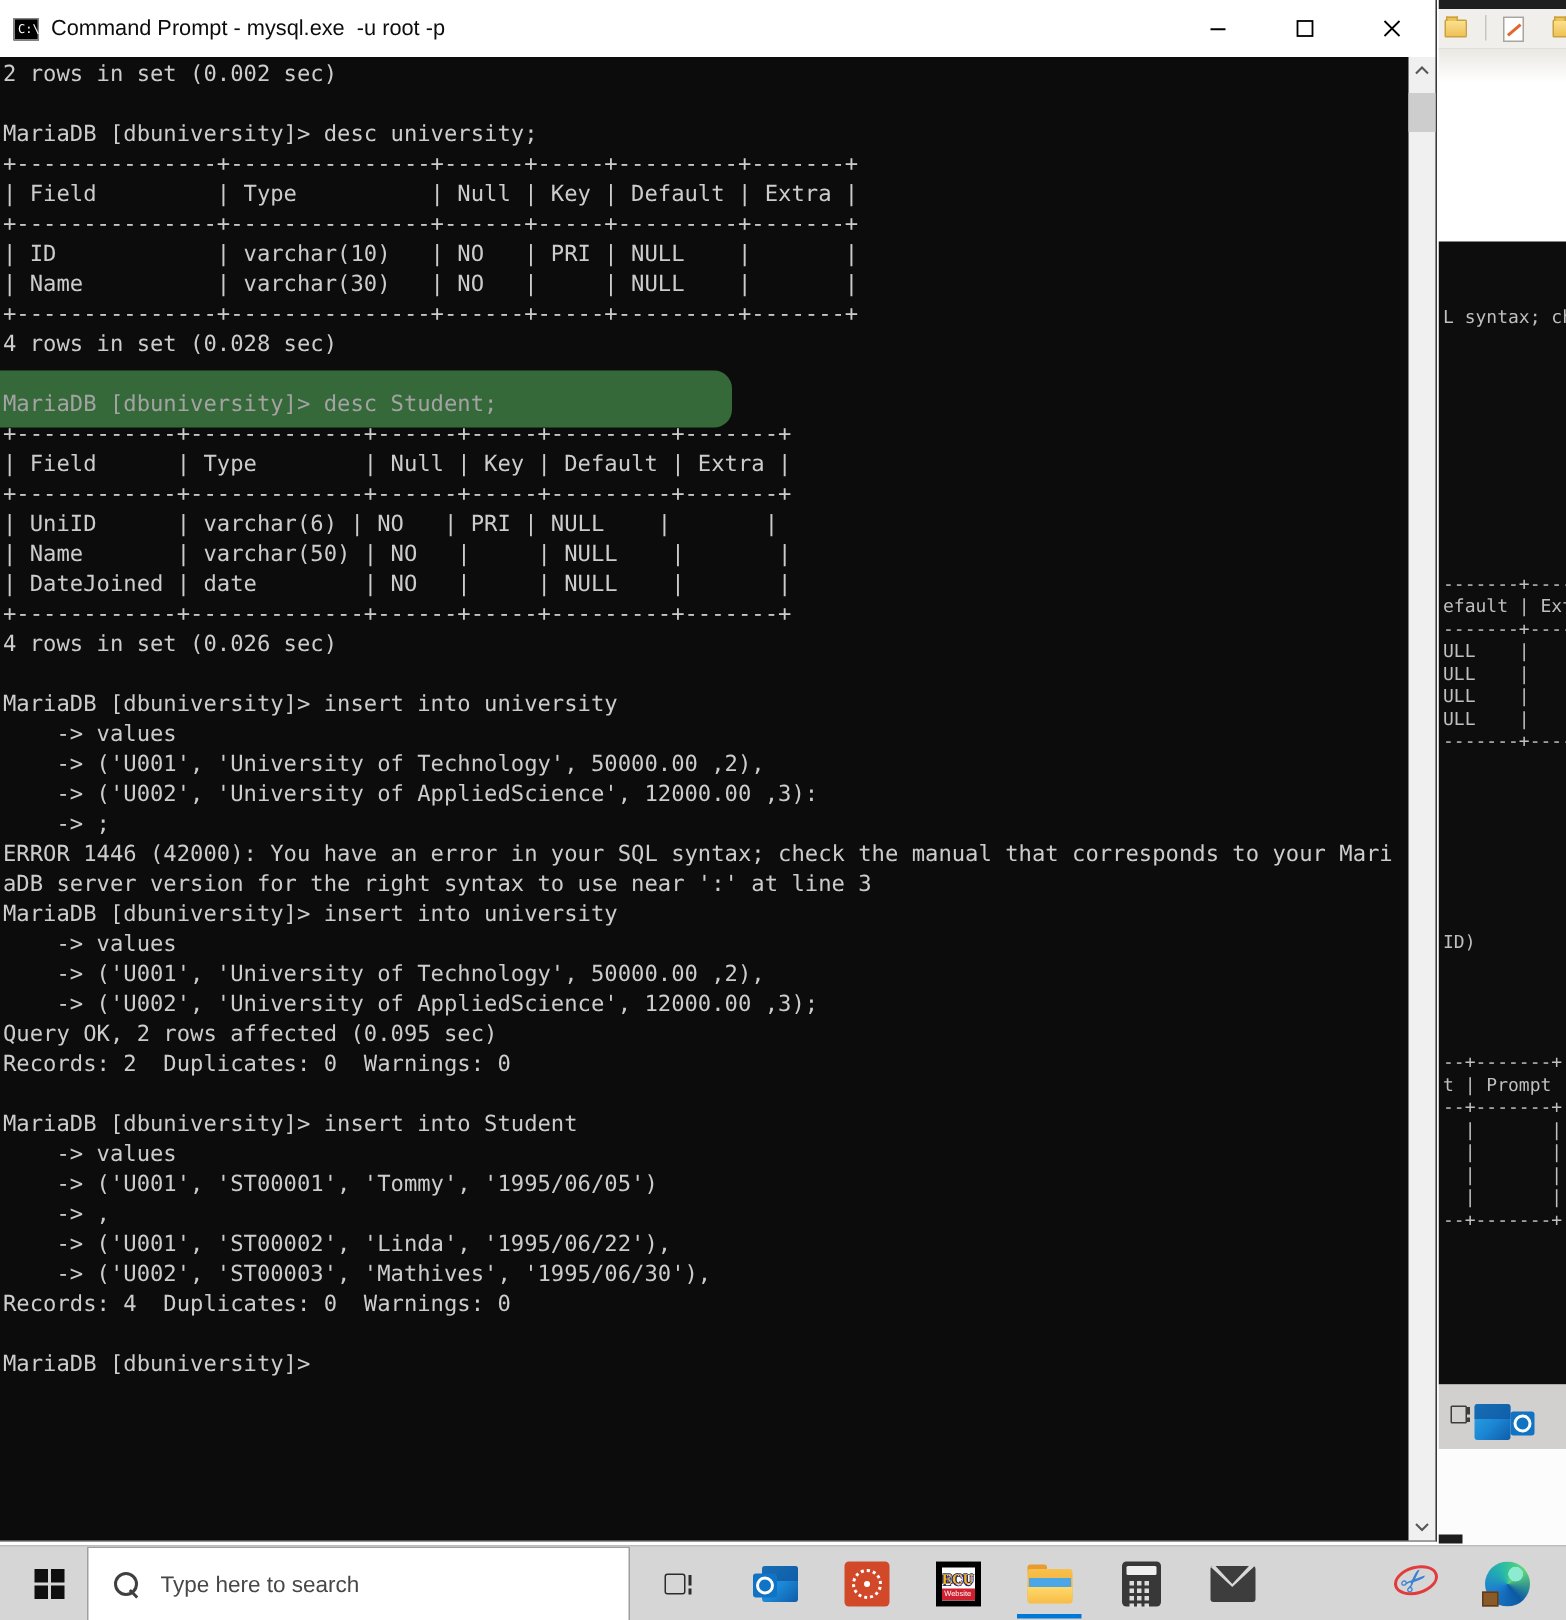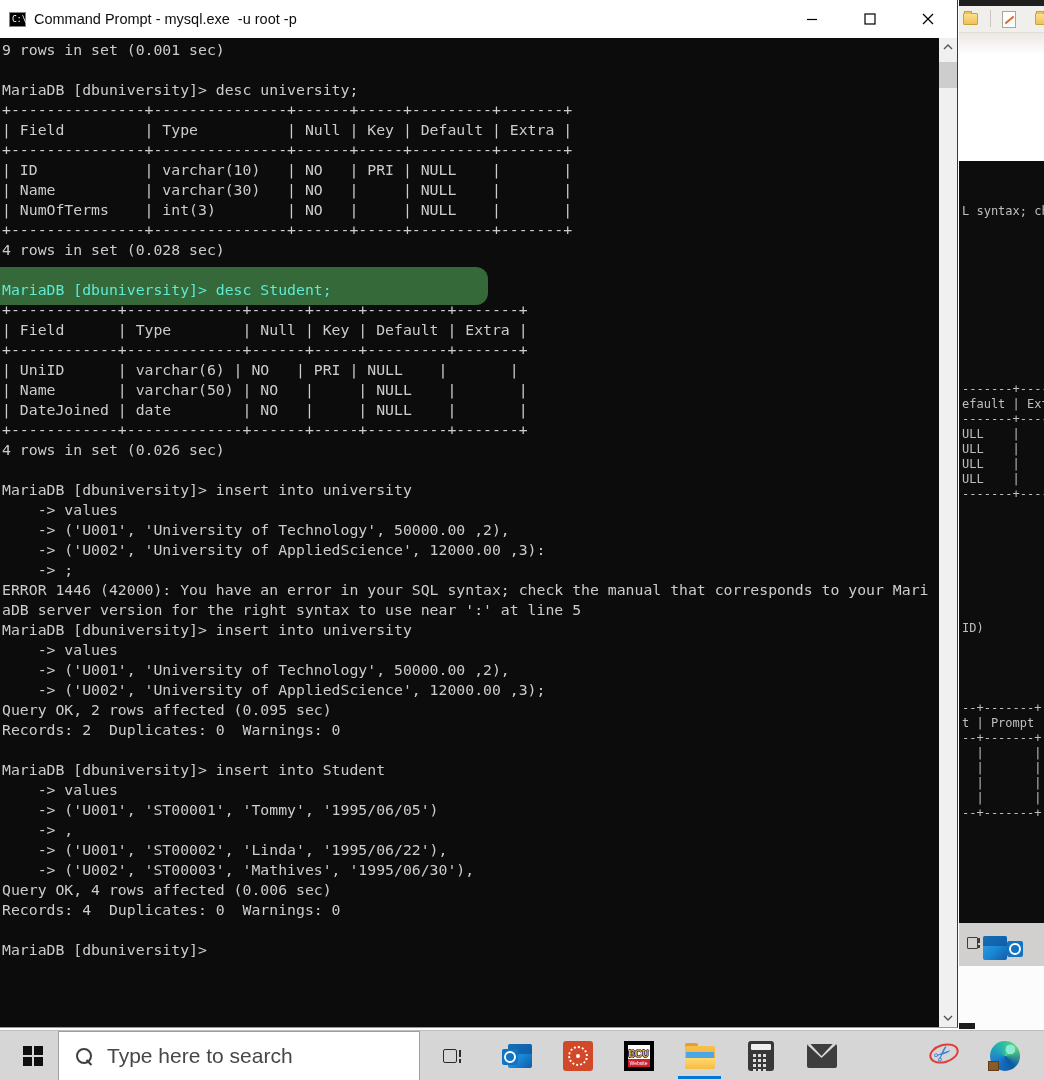--- a/index.html
+++ b/index.html
@@ -17,21 +17,21 @@
   .win-controls{position:absolute;right:0;top:0;height:38px;display:flex;}
   .wc-btn{width:58px;height:38px;display:flex;align-items:center;justify-content:center;background:transparent;border:0;padding:0;}
   .wc-btn svg{display:block;}
 
   
   .term-body{position:absolute;left:0;top:38px;right:18px;bottom:0;overflow:hidden;
              padding:2px 0 0 2px;font-family:"DejaVu Sans Mono",monospace;
              font-size:14.8px;line-height:20px;color:#cccccc;}
   .tline{height:20px;position:relative;white-space:pre;}
   .tline .txt{position:relative;z-index:2;}
-  .tline.hl .txt{color:#5eead4;}
+  .tline.hl .txt{color:#a3a3a3;}
   .pill{position:absolute;left:-16px;top:-13px;width:502px;height:38px;background:#35693a;
         border-radius:12px;z-index:1;}
 
   
   .scrollbar{position:absolute;top:38px;right:0;bottom:0;width:18px;background:#f0f0f0;}
   .sb-btn{position:absolute;left:0;width:18px;height:18px;display:flex;align-items:center;justify-content:center;}
   .sb-up{top:0;} .sb-down{bottom:0;}
   .sb-thumb{position:absolute;left:0;top:24px;width:18px;height:26px;background:#cdcdcd;}
 
   
@@ -60,21 +60,21 @@
 
   
   .taskbar{position:absolute;left:0;top:1030px;width:1044px;height:50px;background:#d6d6d6;border-top:1px solid #bdbdbd;box-sizing:border-box;}
   .start{position:absolute;left:10px;top:0;width:46px;height:50px;display:flex;align-items:center;justify-content:center;background:transparent;border:0;}
   .win-logo{display:grid;grid-template-columns:9px 9px;grid-template-rows:9px 9px;gap:2px;}
   .win-logo span{background:#0f0f0f;}
   .searchbox{position:absolute;left:58px;top:0;width:362px;height:50px;background:#fff;
              border:1px solid #9f9f9f;box-sizing:border-box;display:flex;align-items:center;}
   .mag{width:12px;height:12px;border:2px solid #3f3f3f;border-radius:50%;position:relative;margin-left:17px;flex:none;}
   .mag::after{content:'';position:absolute;width:2px;height:7px;background:#3f3f3f;left:10px;top:9px;transform:rotate(-45deg);}
-  .search-text{margin-left:15px;font-size:21px;color:#474747;}
+  .search-text{margin-left:15px;font-size:15px;color:#474747;}
   .taskview{position:absolute;left:430px;top:0;width:46px;height:50px;display:flex;align-items:center;justify-content:center;background:transparent;border:0;}
   .ic-taskview{position:relative;width:20px;height:18px;}
   .ic-taskview .tv-rect{position:absolute;left:0;top:2px;width:12px;height:12px;border:1.7px solid #2c2c2c;border-radius:2px;}
   .ic-taskview .tv-bar{position:absolute;right:2px;top:3px;width:2px;height:7px;background:#2c2c2c;}
   .ic-taskview .tv-dot{position:absolute;right:2px;top:12px;width:2px;height:4px;background:#2c2c2c;}
   .icon-row{position:absolute;left:486px;top:0;display:flex;}
   .slot{width:61px;height:50px;display:flex;align-items:center;justify-content:center;position:relative;}
   .slot.active::after{content:'';position:absolute;bottom:2px;left:9px;right:9px;height:3px;background:#0078d7;}
 
   
@@ -197,63 +197,61 @@
       <button class="wc-btn">
         <svg width="12" height="12">
             <line x1="1" y1="1" x2="11" y2="11" stroke="#000" stroke-width="1.2"></line>
             <line x1="11" y1="1" x2="1" y2="11" stroke="#000" stroke-width="1.2"></line>
           </svg>
       </button>
     </div>
   </div>
 
   <div class="term-body" id="term-lines">
-      <div class="tline"><span class="txt">9 rows in set (0.001 sec)</span></div>
+      <div class="tline"><span class="txt">2 rows in set (0.002 sec)</span></div>
       <div class="tline"><span class="txt"></span></div>
       <div class="tline"><span class="txt">MariaDB [dbuniversity]&gt; desc university;</span></div>
       <div class="tline"><span class="txt">+---------------+---------------+------+-----+---------+-------+</span></div>
       <div class="tline"><span class="txt">| Field         | Type          | Null | Key | Default | Extra |</span></div>
       <div class="tline"><span class="txt">+---------------+---------------+------+-----+---------+-------+</span></div>
       <div class="tline"><span class="txt">| ID            | varchar(10)   | NO   | PRI | NULL    |       |</span></div>
       <div class="tline"><span class="txt">| Name          | varchar(30)   | NO   |     | NULL    |       |</span></div>
-      <div class="tline"><span class="txt">| NumOfTerms    | int(3)        | NO   |     | NULL    |       |</span></div>
       <div class="tline"><span class="txt">+---------------+---------------+------+-----+---------+-------+</span></div>
       <div class="tline"><span class="txt">4 rows in set (0.028 sec)</span></div>
       <div class="tline"><span class="txt"></span></div>
       <div class="tline hl"><i class="pill"></i><span class="txt">MariaDB [dbuniversity]&gt; desc Student;</span></div>
       <div class="tline"><span class="txt">+------------+-------------+------+-----+---------+-------+</span></div>
       <div class="tline"><span class="txt">| Field      | Type        | Null | Key | Default | Extra |</span></div>
       <div class="tline"><span class="txt">+------------+-------------+------+-----+---------+-------+</span></div>
       <div class="tline"><span class="txt">| UniID      | varchar(6) | NO   | PRI | NULL    |       |</span></div>
       <div class="tline"><span class="txt">| Name       | varchar(50) | NO   |     | NULL    |       |</span></div>
       <div class="tline"><span class="txt">| DateJoined | date        | NO   |     | NULL    |       |</span></div>
       <div class="tline"><span class="txt">+------------+-------------+------+-----+---------+-------+</span></div>
       <div class="tline"><span class="txt">4 rows in set (0.026 sec)</span></div>
       <div class="tline"><span class="txt"></span></div>
       <div class="tline"><span class="txt">MariaDB [dbuniversity]&gt; insert into university</span></div>
       <div class="tline"><span class="txt">    -&gt; values</span></div>
       <div class="tline"><span class="txt">    -&gt; ('U001', 'University of Technology', 50000.00 ,2),</span></div>
       <div class="tline"><span class="txt">    -&gt; ('U002', 'University of AppliedScience', 12000.00 ,3):</span></div>
       <div class="tline"><span class="txt">    -&gt; ;</span></div>
       <div class="tline"><span class="txt">ERROR 1446 (42000): You have an error in your SQL syntax; check the manual that corresponds to your Mari</span></div>
-      <div class="tline"><span class="txt">aDB server version for the right syntax to use near ':' at line 5</span></div>
+      <div class="tline"><span class="txt">aDB server version for the right syntax to use near ':' at line 3</span></div>
       <div class="tline"><span class="txt">MariaDB [dbuniversity]&gt; insert into university</span></div>
       <div class="tline"><span class="txt">    -&gt; values</span></div>
       <div class="tline"><span class="txt">    -&gt; ('U001', 'University of Technology', 50000.00 ,2),</span></div>
       <div class="tline"><span class="txt">    -&gt; ('U002', 'University of AppliedScience', 12000.00 ,3);</span></div>
       <div class="tline"><span class="txt">Query OK, 2 rows affected (0.095 sec)</span></div>
       <div class="tline"><span class="txt">Records: 2  Duplicates: 0  Warnings: 0</span></div>
       <div class="tline"><span class="txt"></span></div>
       <div class="tline"><span class="txt">MariaDB [dbuniversity]&gt; insert into Student</span></div>
       <div class="tline"><span class="txt">    -&gt; values</span></div>
       <div class="tline"><span class="txt">    -&gt; ('U001', 'ST00001', 'Tommy', '1995/06/05')</span></div>
       <div class="tline"><span class="txt">    -&gt; ,</span></div>
       <div class="tline"><span class="txt">    -&gt; ('U001', 'ST00002', 'Linda', '1995/06/22'),</span></div>
       <div class="tline"><span class="txt">    -&gt; ('U002', 'ST00003', 'Mathives', '1995/06/30'),</span></div>
-      <div class="tline"><span class="txt">Query OK, 4 rows affected (0.006 sec)</span></div>
       <div class="tline"><span class="txt">Records: 4  Duplicates: 0  Warnings: 0</span></div>
       <div class="tline"><span class="txt"></span></div>
       <div class="tline"><span class="txt">MariaDB [dbuniversity]&gt; </span></div>
     </div>
 
   <div class="scrollbar">
     <div class="sb-btn sb-up">
       <svg width="10" height="6">
           <polyline points="1,5 5,1 9,5" fill="none" stroke="#565656" stroke-width="1.4"></polyline>
         </svg>

